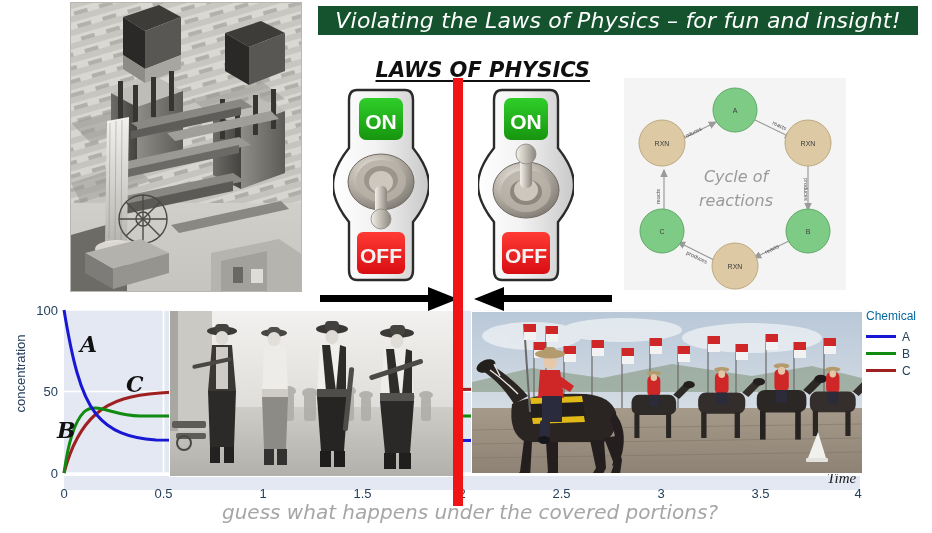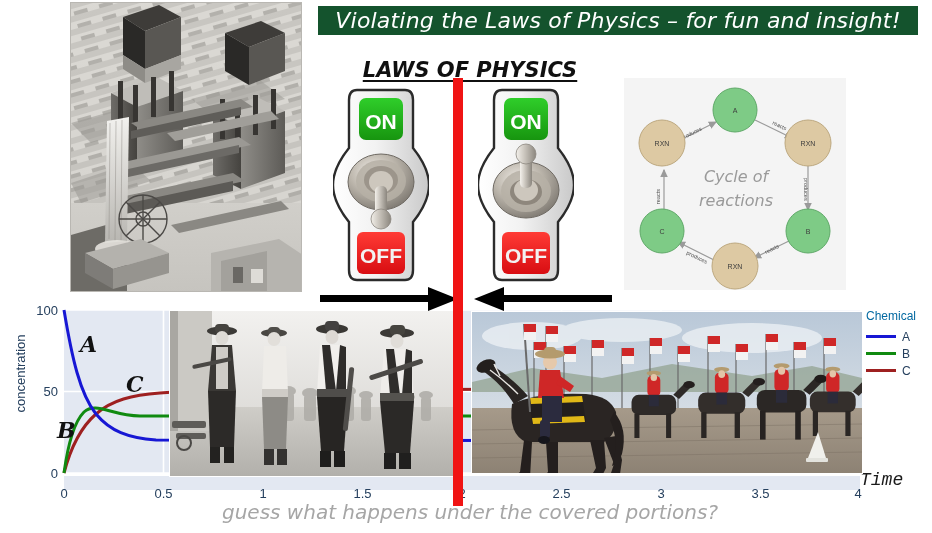--- a/index.html
+++ b/index.html
@@ -49,21 +49,21 @@
     letter-spacing: 0.2px;
     white-space: nowrap;
   }
 
   
   .laws-heading {
     position: absolute;
     left: 350px;
     top: 58px;
     width: 240px;
-    text-align: center;
+    text-align: right;
     font-family: "DejaVu Sans", sans-serif;
     font-style: italic;
     font-weight: 700;
     font-size: 21px;
     color: #101010;
     text-decoration: underline;
     text-underline-offset: 3px;
     white-space: nowrap;
   }
 
@@ -198,25 +198,25 @@
     width: 120px;
     text-align: center;
     transform: rotate(-90deg);
     font-family: "Liberation Sans", sans-serif;
     font-size: 13px;
     color: #26405e;
     z-index: 15;
   }
   .xlabel {
     position: absolute;
-    left: 860px;
+    left: 827px;
     top: 470px;
-    font-family: Liberation Mono, monospace;
+    font-family: Liberation Serif, serif;
     font-style: italic;
-    font-size: 18px;
+    font-size: 15px;
     color: #1a1a1a;
     z-index: 15;
   }
 </style>
 </head>
 <body>
 
 <div class="escher">
   <svg width="232" height="290" viewBox="0 0 232 290">
     <defs>

